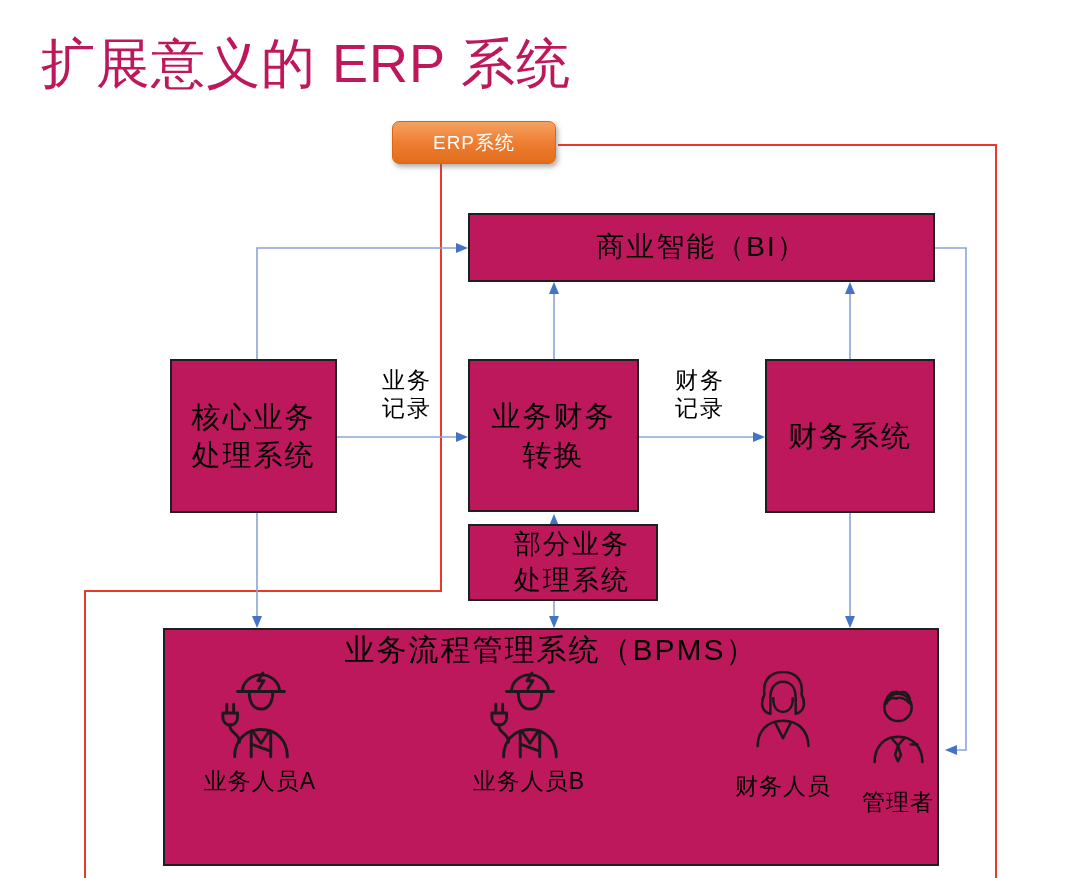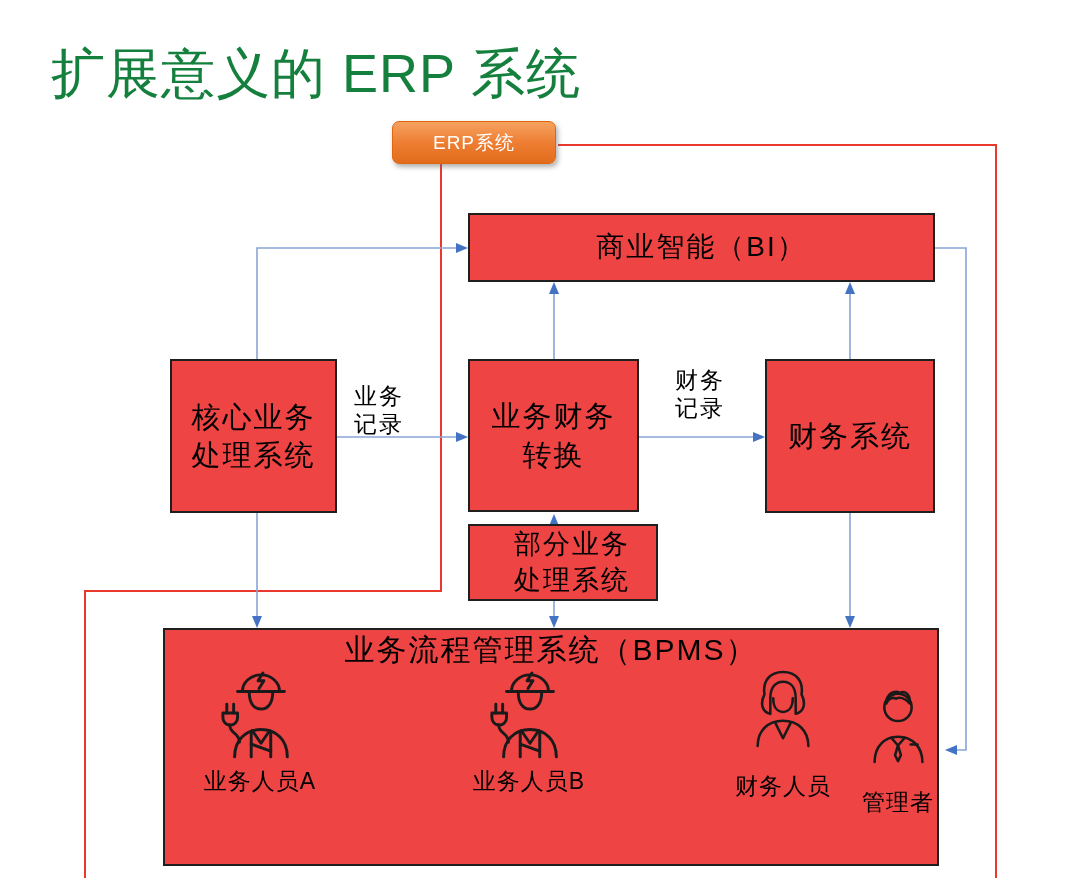--- a/index.html
+++ b/index.html
@@ -1,42 +1,42 @@
 <!DOCTYPE html>
 <html style="--loop-red: #e8392c; --conn-blue: #8aa4d6; --arrow-blue: #4472c4; --box-border: #1f1f1f;"><head>
 <meta charset="utf-8">
 <style>
   html,body{margin:0;padding:0;background:#fff;}
   .stage{position:relative;width:1080px;height:878px;background:#fff;overflow:hidden;
          font-family:"Liberation Sans","DejaVu Sans",sans-serif;color:#000;}
-  .title{position:absolute;left:33px;top:20px;margin:18px;font-size:54px;font-weight:200;
-         color:#15803d;letter-spacing:1px;white-space:nowrap;}
+  .title{position:absolute;left:33px;top:20px;margin:8px;font-size:54px;font-weight:200;
+         color:#be185d;letter-spacing:1px;white-space:nowrap;}
   svg.wires{position:absolute;left:0;top:0;z-index:1;}
   .wire-red{stroke:var(--loop-red,#e8392c);stroke-width:2;fill:none;}
   .wire-blue{stroke:var(--conn-blue,#8aa4d6);stroke-width:1.6;fill:none;}
   .ah{fill:var(--arrow-blue,#4472c4);stroke:none;}
-  .node{position:absolute;z-index:2;background:#ef4444;border:2px solid var(--box-border,#1f1f1f);
+  .node{position:absolute;z-index:2;background:#be185d;border:2px solid var(--box-border,#1f1f1f);
         display:flex;flex-direction:column;align-items:center;justify-content:center;
         text-align:center;letter-spacing:2px;line-height:1.32;}
   .node-bi{left:468px;top:213px;width:463px;height:65px;font-size:28px;}
   .node-core{left:170px;top:359px;width:163px;height:150px;font-size:29px;}
   .node-convert{left:468px;top:359px;width:167px;height:149px;font-size:29px;}
   .node-finance{left:765px;top:359px;width:166px;height:150px;font-size:29px;}
   .node-partial{left:468px;top:524px;width:168px;height:73px;font-size:27px;line-height:1.3;padding-left:18px;}
   .node-bpms{left:163px;top:628px;width:776px;height:238px;justify-content:flex-start;
              padding-bottom:22px;box-sizing:border-box;font-size:30px;}
   .erp-tag{position:absolute;z-index:3;left:392px;top:121px;width:164px;height:43px;
            border-radius:7px;box-sizing:border-box;
            background:linear-gradient(180deg,#f5a260 0%,#ed7d31 52%,#e26c1c 100%);
            border:1px solid #e0660e;box-shadow:2px 3px 5px rgba(110,110,110,.55);
            color:#fff;display:flex;align-items:center;justify-content:center;
            font-size:19px;letter-spacing:1px;}
   .edge-label{position:absolute;z-index:2;width:78px;font-size:23px;line-height:1.22;
               text-align:center;letter-spacing:2px;}
-  .el-business{left:340px;top:366px;margin-top:16px;}
+  .el-business{left:368px;top:366px;}
   .el-finance{left:661px;top:366px;}
   .person{position:absolute;z-index:3;display:flex;flex-direction:column;align-items:center;}
   .person .plabel{font-size:23px;letter-spacing:1px;white-space:nowrap;}
   .person.worker .plabel{margin-top:6px;}
   .person.staff .plabel{margin-top:23px;}
   .p-a{left:178px;top:662px;width:164px;}
   .p-b{left:447px;top:662px;width:164px;}
   .p-w{left:715px;top:668px;width:136px;}
   .p-m{left:833px;top:684px;width:130px;}
   .icon-line{stroke:#1a1a1a;fill:none;stroke-linecap:round;stroke-linejoin:round;}

